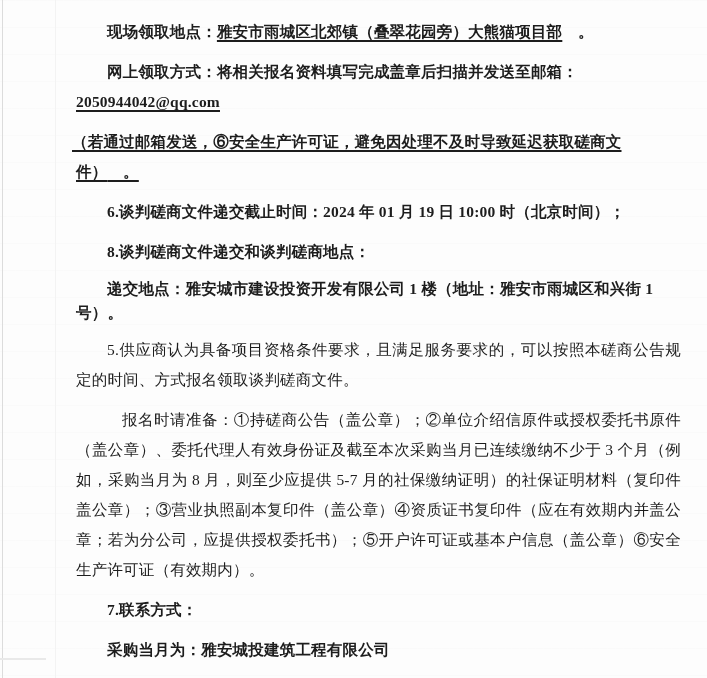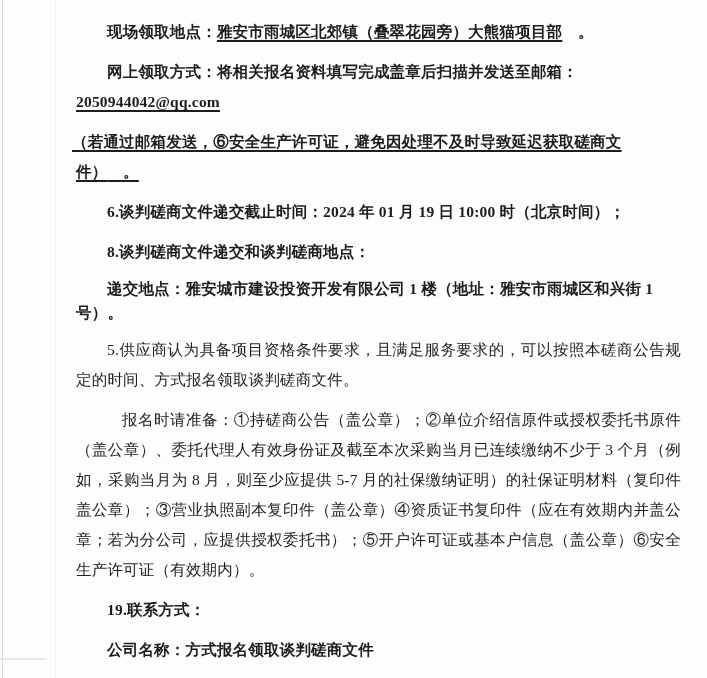--- a/index.html
+++ b/index.html
@@ -64,17 +64,17 @@
 
 <div class="doc">
   <p class="ind2"><span class="b">现场领取地点：</span><span class="b u">雅安市雨城区北郊镇（叠翠花园旁）大熊猫项目部</span><span class="b">　。</span></p>
   <p class="ind2"><span class="b">网上领取方式：将相关报名资料填写完成盖章后扫描并发送至邮箱：</span><span class="b u">2050944042@qq.com</span></p>
   <p class="hang"><span class="b u">（若通过邮箱发送，⑥安全生产许可证，避免因处理不及时导致延迟获取磋商文件）</span><span class="b u">　。</span></p>
   <p class="ind2"><span class="b">6.谈判磋商文件递交截止时间：2024 年 01 月 19 日 10:00 时（北京时间）；</span></p>
   <p class="ind2"><span class="b">8.谈判磋商文件递交和谈判磋商地点：</span></p>
   <p class="ind2 tight"><span class="b">递交地点：雅安城市建设投资开发有限公司 1 楼（地址：雅安市雨城区和兴街 1 号）。</span></p>
   <p class="ind2 just mt16"><span>5.供应商认为具备项目资格条件要求，且满足服务要求的，可以按照本磋商公告规定的时间、方式报名领取谈判磋商文件。</span></p>
   <p class="ind3 just mt4"><span>报名时请准备：①持磋商公告（盖公章）；②单位介绍信原件或授权委托书原件（盖公章）、委托代理人有效身份证及截至本次采购当月已连续缴纳不少于 3 个月（例如，采购当月为 8 月，则至少应提供 5-7 月的社保缴纳证明）的社保证明材料（复印件盖公章）；③营业执照副本复印件（盖公章）④资质证书复印件（应在有效期内并盖公章；若为分公司，应提供授权委托书）；⑤开户许可证或基本户信息（盖公章）⑥安全生产许可证（有效期内）。</span></p>
-  <p class="ind2"><span class="b">19.联系方式：</span></p>
-  <p class="ind2"><span class="b">公司名称：方式报名领取谈判磋商文件</span></p>
+  <p class="ind2"><span class="b">7.联系方式：</span></p>
+  <p class="ind2"><span class="b">采购当月为：雅安城投建筑工程有限公司</span></p>
   <p class="ind2"><span>电　话：10669397740</span></p>
   <p class="ind2"><span>联系人：杨帆</span></p>
 </div>
 
 </body></html>

